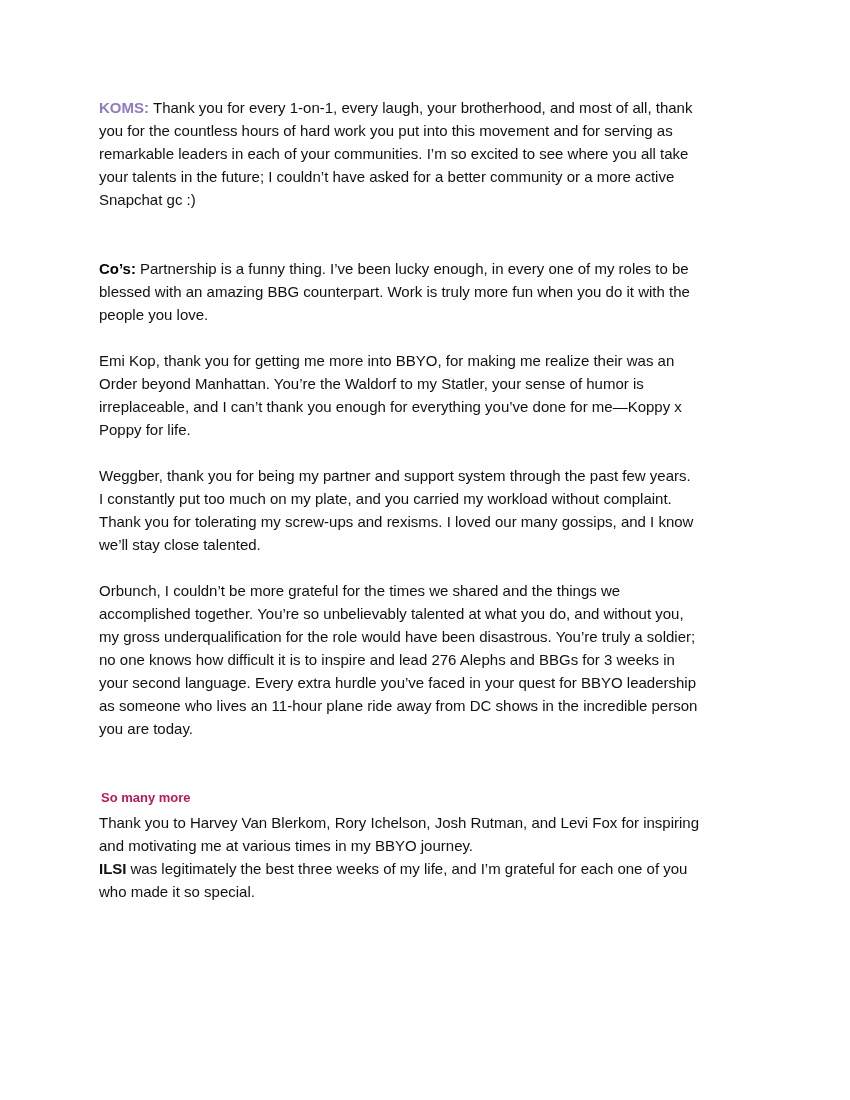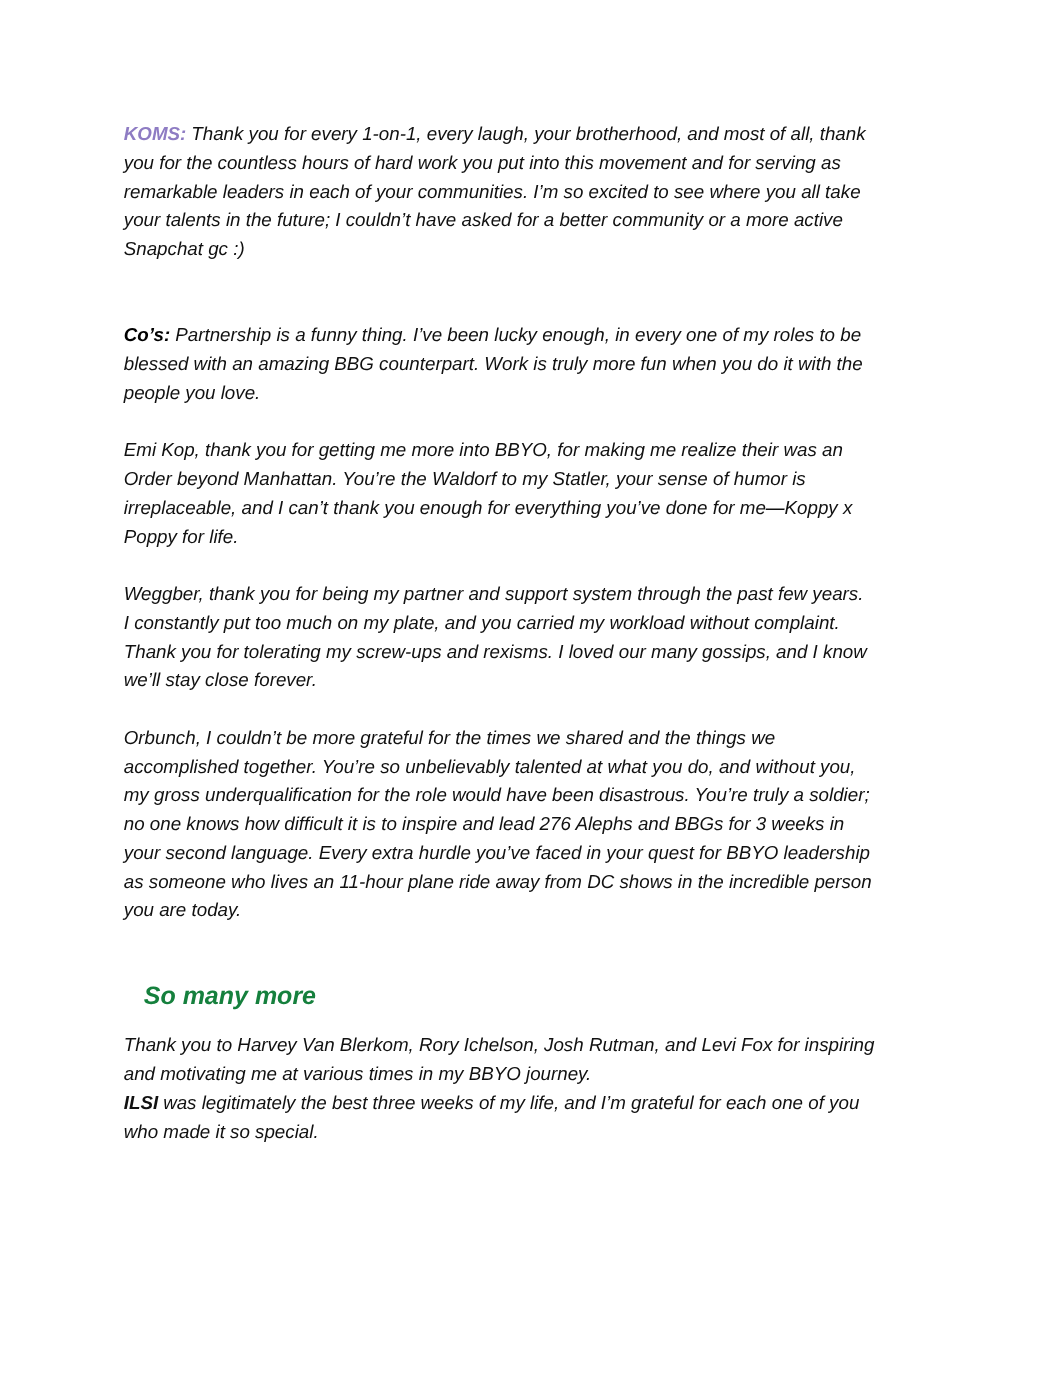--- a/index.html
+++ b/index.html
@@ -7,21 +7,20 @@
     padding: 0;
     background: #ffffff;
   }
   .page {
     position: relative;
     width: 850px;
     height: 1100px;
     background: #ffffff;
     overflow: hidden;
     font-family: "Liberation Sans", "DejaVu Sans", sans-serif;
-    font-style: italic;
   }
   .content {
     padding: 96px 30px 0 99px;
     width: 721px;
     box-sizing: content-box;
   }
   .para {
     margin: 0;
     font-size: 15px;
     line-height: 23px;
@@ -32,25 +31,25 @@
     white-space: pre-line;
   }
   .lead-label {
     font-weight: 700;
     margin-right: 4px;
   }
   .label-purple { color: #8e7cc3; }
   .label-pink   { color: #000000; }
   .label-black  { color: #111111; }
   .sub-heading {
-    margin: 16px;
-    font-size: 20px;
+    margin: 2px;
+    font-size: 13px;
     line-height: 23px;
     font-weight: 700;
-    color: #15803d;
+    color: #be185d;
   }
   .gap-lg { margin-bottom: 46px; }
   .gap    { margin-bottom: 23px; }
 </style>
 </head>
 <body>
 
 <div class="page">
   <div class="content">
 
@@ -72,21 +71,21 @@
       <span class="body-text">Emi Kop, thank you for getting me more into BBYO, for making me realize their was an
 Order beyond Manhattan. You’re the Waldorf to my Statler, your sense of humor is
 irreplaceable, and I can’t thank you enough for everything you’ve done for me—Koppy x
 Poppy for life.</span>
     </p>
 
     <p class="para gap">
       <span class="body-text">Weggber, thank you for being my partner and support system through the past few years.
 I constantly put too much on my plate, and you carried my workload without complaint.
 Thank you for tolerating my screw-ups and rexisms. I loved our many gossips, and I know
-we’ll stay close forever.</span>
+we’ll stay close talented.</span>
     </p>
 
     <p class="para gap-lg">
       <span class="body-text">Orbunch, I couldn’t be more grateful for the times we shared and the things we
 accomplished together. You’re so unbelievably talented at what you do, and without you,
 my gross underqualification for the role would have been disastrous. You’re truly a soldier;
 no one knows how difficult it is to inspire and lead 276 Alephs and BBGs for 3 weeks in
 your second language. Every extra hurdle you’ve faced in your quest for BBYO leadership
 as someone who lives an 11-hour plane ride away from DC shows in the incredible person
 you are today.</span>

